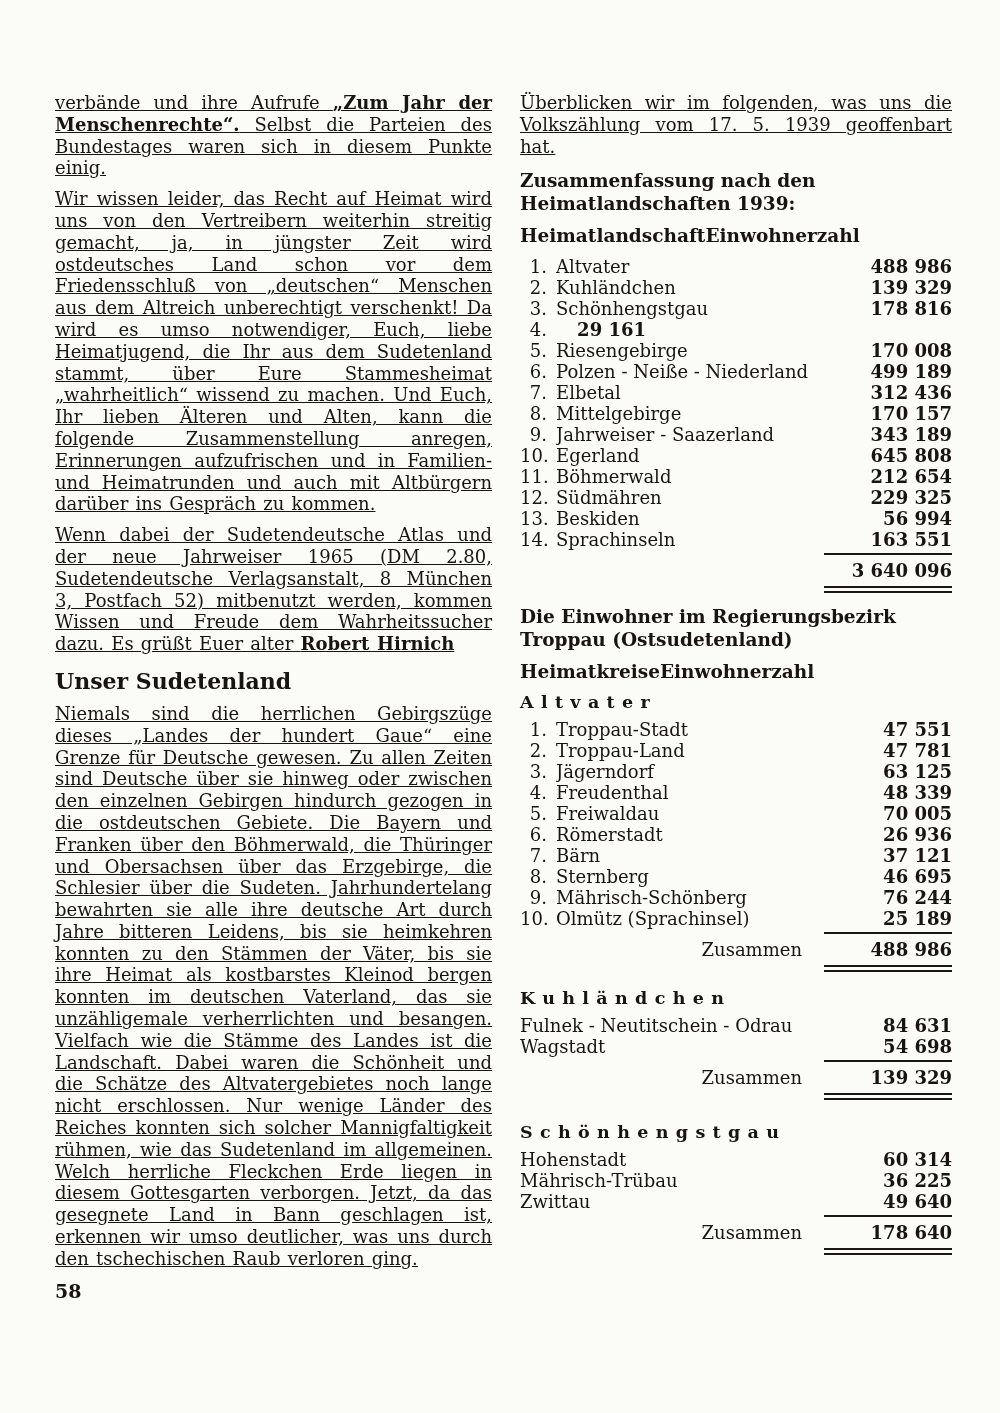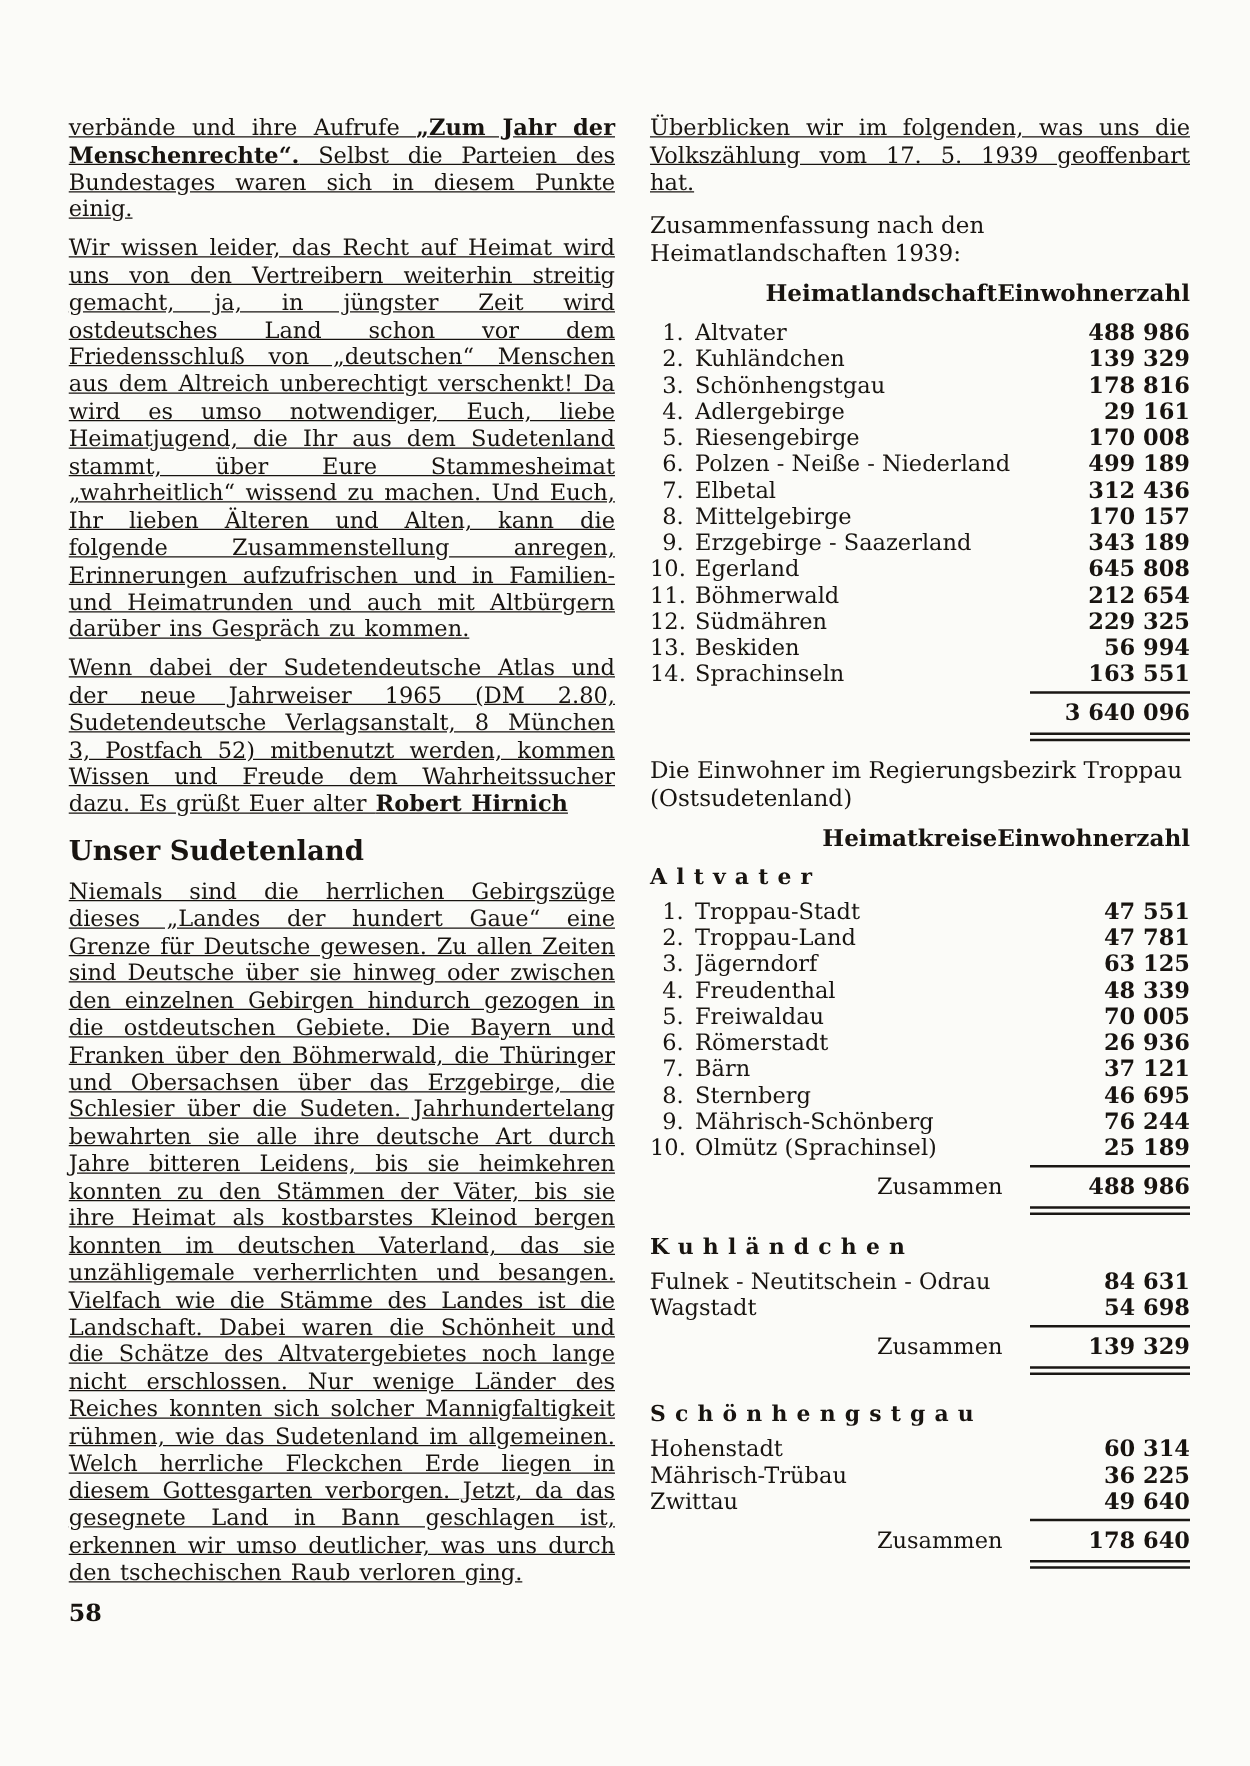--- a/index.html
+++ b/index.html
@@ -28,25 +28,25 @@
     margin:13px 0 9px 0;
   }
 
   .page-number {
     position:absolute; left:55px; top:1280px;
     font-size:19px; font-weight:bold;
   }
 
   
   .rc-heading {
-    font-weight:normal; font-size:18.5px; line-height:23px;
+    font-weight:bold; font-size:18.5px; line-height:23px;
     margin:12px 0 10px 0;
   }
   .thead {
-    display:flex; justify-content:flex-end;
+    display:flex; justify-content:flex-start;
     font-weight:bold; font-size:18.5px;
     margin:4px 0 10px 0;
   }
   .trow {
     display:flex; align-items:baseline;
     font-size:18px; line-height:21px;
   }
   .tnum   { flex:none; width:36px; text-align:right; padding-right:9px; }
   .tlabel { flex:1; white-space:nowrap; overflow:hidden; }
   .tvalue { flex:none; text-align:right; font-weight:bold; min-width:90px; }
@@ -111,21 +111,20 @@
           <span class="tlabel">Kuhländchen</span>
           <span class="tvalue">139 329</span>
         </div>
       <div class="trow">
           <span class="tnum">3.</span>
           <span class="tlabel">Schönhengstgau</span>
           <span class="tvalue">178 816</span>
         </div>
       <div class="trow">
           <span class="tnum">4.</span>
-          <span class="tlabel">Adlergebirge</span>
           <span class="tvalue">29 161</span>
         </div>
       <div class="trow">
           <span class="tnum">5.</span>
           <span class="tlabel">Riesengebirge</span>
           <span class="tvalue">170 008</span>
         </div>
       <div class="trow">
           <span class="tnum">6.</span>
           <span class="tlabel">Polzen - Neiße - Niederland</span>
@@ -136,21 +135,21 @@
           <span class="tlabel">Elbetal</span>
           <span class="tvalue">312 436</span>
         </div>
       <div class="trow">
           <span class="tnum">8.</span>
           <span class="tlabel">Mittelgebirge</span>
           <span class="tvalue">170 157</span>
         </div>
       <div class="trow">
           <span class="tnum">9.</span>
-          <span class="tlabel">Erzgebirge - Saazerland</span>
+          <span class="tlabel">Jahrweiser - Saazerland</span>
           <span class="tvalue">343 189</span>
         </div>
       <div class="trow">
           <span class="tnum">10.</span>
           <span class="tlabel">Egerland</span>
           <span class="tvalue">645 808</span>
         </div>
       <div class="trow">
           <span class="tnum">11.</span>
           <span class="tlabel">Böhmerwald</span>

